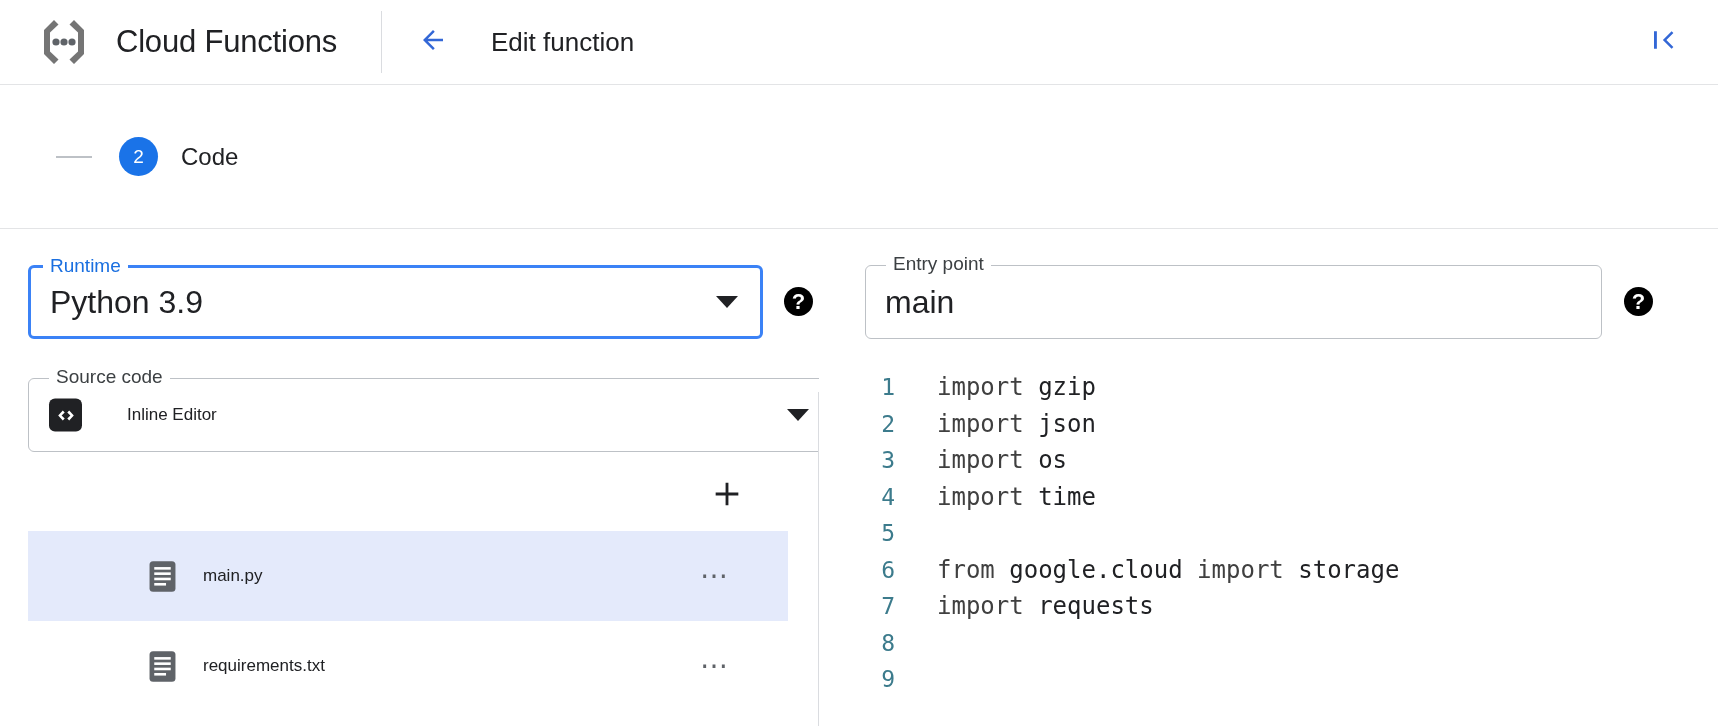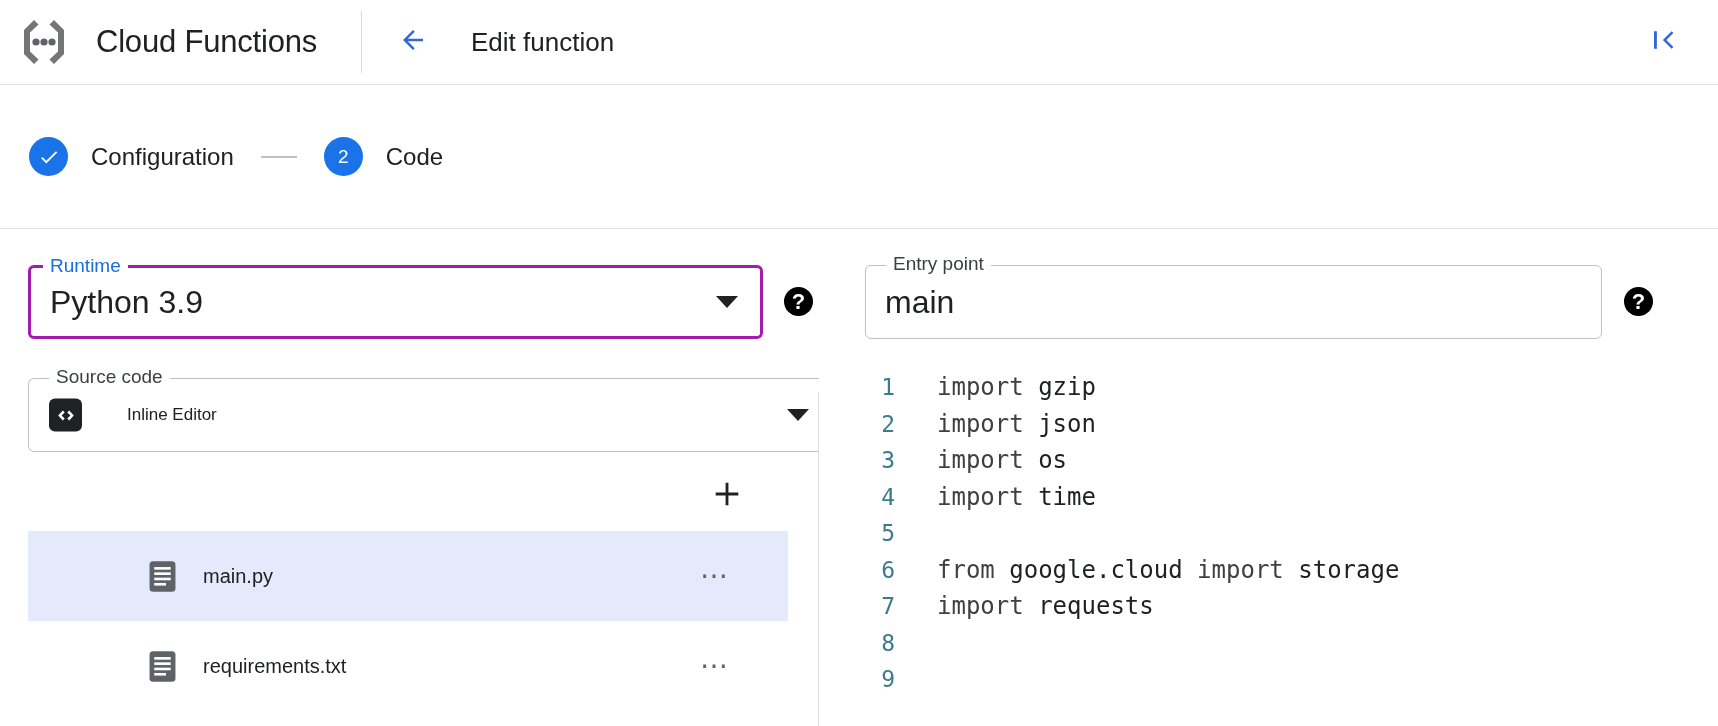--- a/index.html
+++ b/index.html
@@ -12,21 +12,21 @@
     -webkit-font-smoothing: antialiased;
   }
   .page { position: relative; width: 1718px; height: 726px; background: #fff; }
 
   
   .header {
     position: absolute; top: 0; left: 0; right: 0; height: 85px;
     border-bottom: 1px solid #e3e4e6;
     display: flex; align-items: center;
   }
-  .brand { display: flex; align-items: center; height: 100%; padding-left: 18px; }
+  .brand { display: flex; align-items: center; height: 100%; padding-left: 38px; }
   .brand-logo { width: 52px; height: 52px; flex: 0 0 52px; }
   .brand-title {
     margin-left: 26px; font-size: 31px; color: #202124; letter-spacing: -0.2px;
     white-space: nowrap;
   }
   .hdr-divider {
     width: 1px; height: 62px; background: #dadce0; margin-left: 44px; flex: 0 0 1px;
   }
   .back-btn {
     margin-left: 29px; width: 44px; height: 44px;
@@ -60,21 +60,21 @@
     width: 36px; height: 2px; background: #bdc1c6; margin: 0 27px; flex: 0 0 36px;
   }
 
   
   .form-row { position: absolute; top: 229px; left: 0; right: 0; height: 130px; }
 
   .field {
     position: absolute; border: 1px solid #bdc1c6; border-radius: 6px;
     height: 74px; background: #fff;
   }
-  .field.focused { border: 3px solid #a21caf; text-align: center; }
+  .field.focused { border: 3px solid #3b82f6; text-align: center; }
   .field-legend {
     position: absolute; top: -13px; left: 20px; padding: 0 7px;
     background: #fff; font-size: 19px; color: #3c4043; white-space: nowrap;
   }
   .field.focused .field-legend { color: #1a6fe0; left: 12px; }
   .field-value {
     position: absolute; left: 19px; top: 50%; transform: translateY(-50%);
     font-size: 32px; color: #202124; white-space: nowrap;
   }
   .field-caret {
@@ -117,21 +117,21 @@
     display: flex; align-items: center; justify-content: center; cursor: pointer;
   }
 
   .file-list { position: absolute; left: 28px; top: 172px; width: 760px; }
   .file-row {
     display: flex; align-items: center; height: 90px; cursor: pointer;
     position: relative;
   }
   .file-row.selected { background: #e4eafb; }
   .file-icon { margin-left: 120px; width: 29px; height: 33px; flex: 0 0 29px; }
-  .file-name { margin-left: 26px; font-size: 20px; color: #202124; white-space: nowrap; }
+  .file-name { margin-left: 26px; font-size: 17px; color: #202124; white-space: nowrap; }
   .file-menu {
     position: absolute; right: 58px; top: 50%; transform: translateY(-50%);
     font-size: 28px; color: #5f6368; letter-spacing: 2px; cursor: pointer;
     line-height: 0.5;
   }
 
   .panel-divider {
     position: absolute; left: 818px; top: 392px; width: 1px; bottom: 0;
     background: #dadce0;
   }
@@ -191,28 +191,20 @@
         <svg viewBox="0 0 24 24" width="30" height="30">
           <rect x="4" y="5" width="2.3" height="14" fill="#3367d6"></rect>
           <path d="M19.5 6.4 L18.1 5 L11.1 12 L18.1 19 L19.5 17.6 L13.9 12 Z" fill="#3367d6"></path>
         </svg>
       </span>
     </div>
   </div>
 
   <div class="stepper">
 
-    <div class="step">
-      <span class="step-marker">
-        <svg viewBox="0 0 24 24" width="22" height="22">
-          <path d="M9 16.2 L4.8 12 L3.4 13.4 L9 19 L21 7 L19.6 5.6 Z" fill="#ffffff"></path>
-        </svg>
-      </span>
-      <span class="step-label">Configuration</span>
-    </div>
 
     <div class="step-sep"></div>
 
     <div class="step">
       <span class="step-marker">2</span>
       <span class="step-label">Code</span>
     </div>
   </div>
 
   <div class="form-row">

